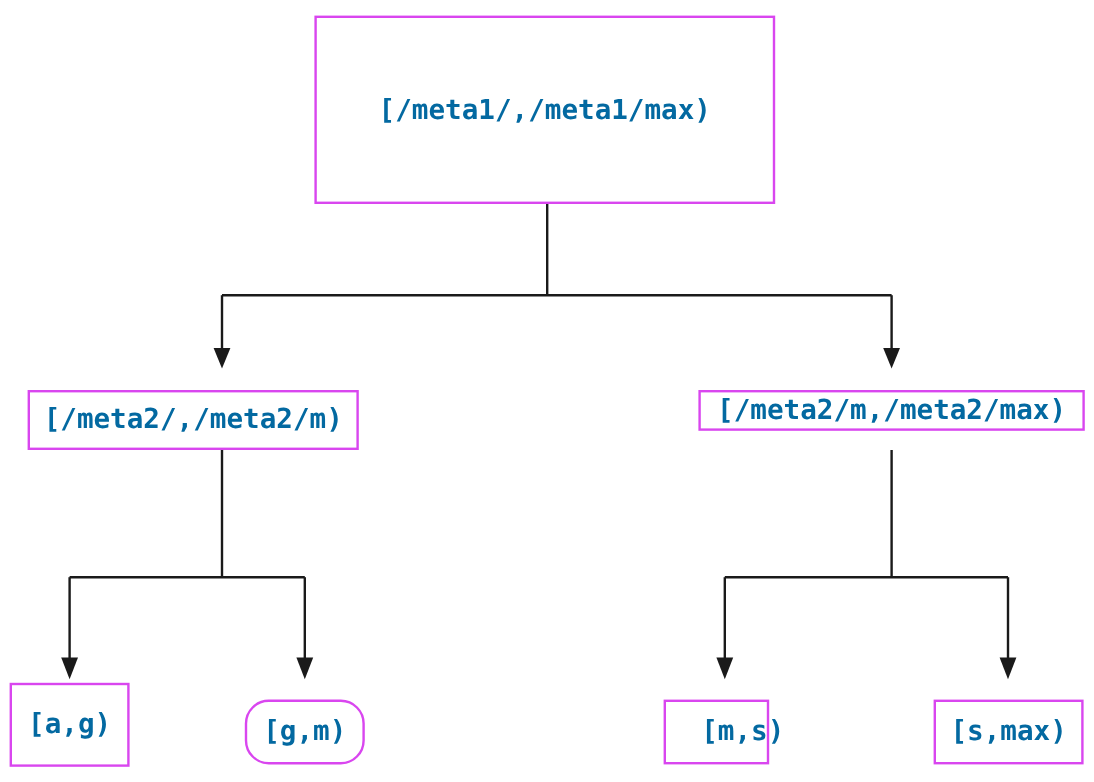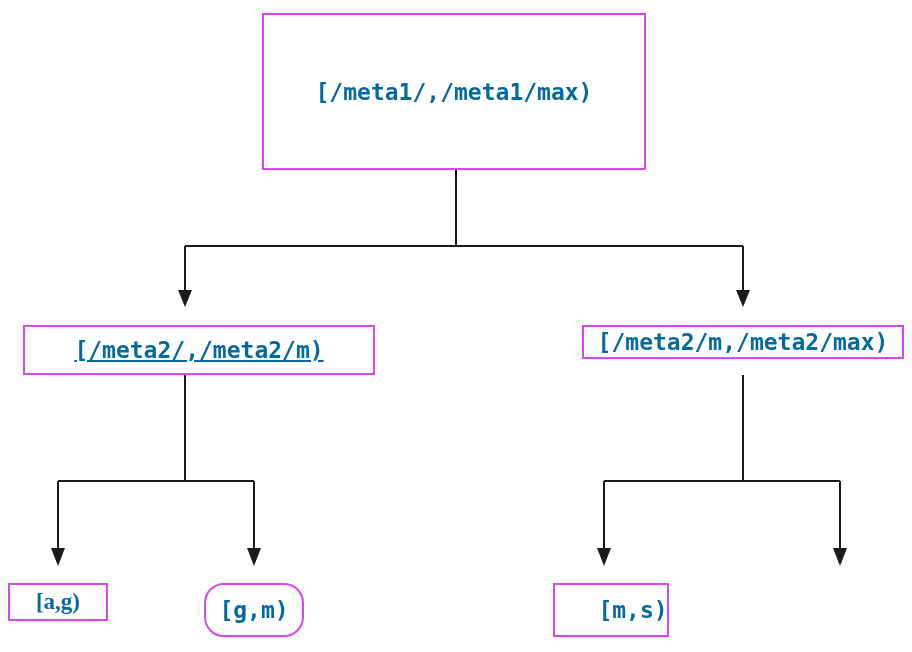--- a/index.html
+++ b/index.html
@@ -38,25 +38,25 @@
     background: #ffffff;
     color: #0369a1;
     display: flex;
     align-items: center;
     justify-content: center;
     font-size: 23px;
     font-weight: bold;
     white-space: nowrap;
   }
   .node-root        { left: 262px; top: 13px;  width: 384px; height: 157px; }
-  .node-left-child  { left: 23px;  top: 325px; width: 352px; height: 50px; text-decoration: underline; }
+  .node-left-child  { left: 23px;  top: 325px; width: 276px; height: 50px; }
   .node-right-child { left: 582px; top: 325px; width: 322px; height: 34px; }
-  .node-leaf-ag     { left: 8px;   top: 583px; width: 100px; height: 38px; font-family: Liberation Serif, serif; }
+  .node-leaf-ag     { left: 8px;   top: 569px; width: 100px; height: 70px; }
   .node-leaf-gm     { left: 204px; top: 583px; width: 100px; height: 54px; border-radius: 20px; }
-  .node-leaf-ms     { left: 553px; top: 583px; width: 116px; height: 54px; padding-left: 44px; }
+  .node-leaf-ms     { left: 553px; top: 583px; width: 88px; height: 54px; padding-left: 44px; }
   .node-leaf-smax   { left: 778px; top: 583px; width: 125px; height: 54px; }
 </style>
 </head>
 <body>
 
 <div class="diagram">
 
   <svg class="edges" viewBox="0 0 912 652" xmlns="http://www.w3.org/2000/svg">
 
     <g>
@@ -92,14 +92,15 @@
   <div class="node node-left-child">[/meta2/,/meta2/m)</div>
 
   <div class="node node-right-child">[/meta2/m,/meta2/max)</div>
 
   <div class="node node-leaf-ag">[a,g)</div>
 
   <div class="node node-leaf-gm">[g,m)</div>
 
   <div class="node node-leaf-ms">[m,s)</div>
 
+  <div class="node node-leaf-smax">[s,max)</div>
 
 </div>
 
 </body></html>

